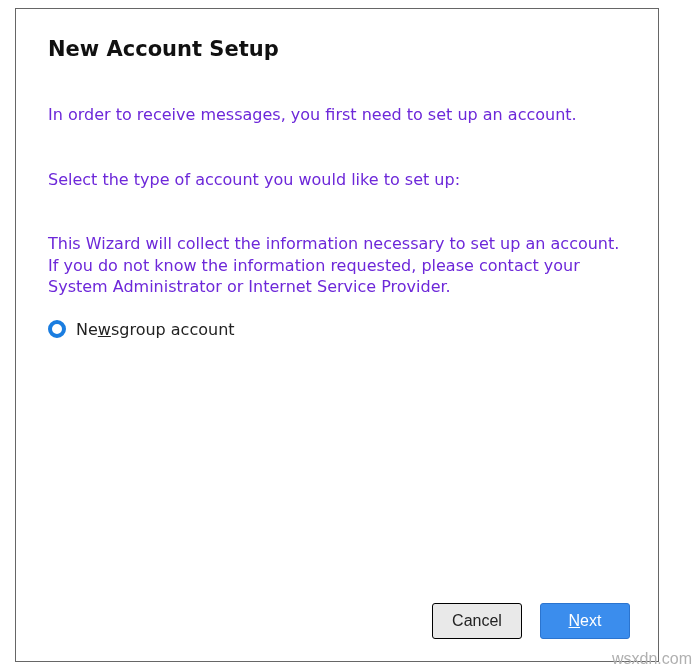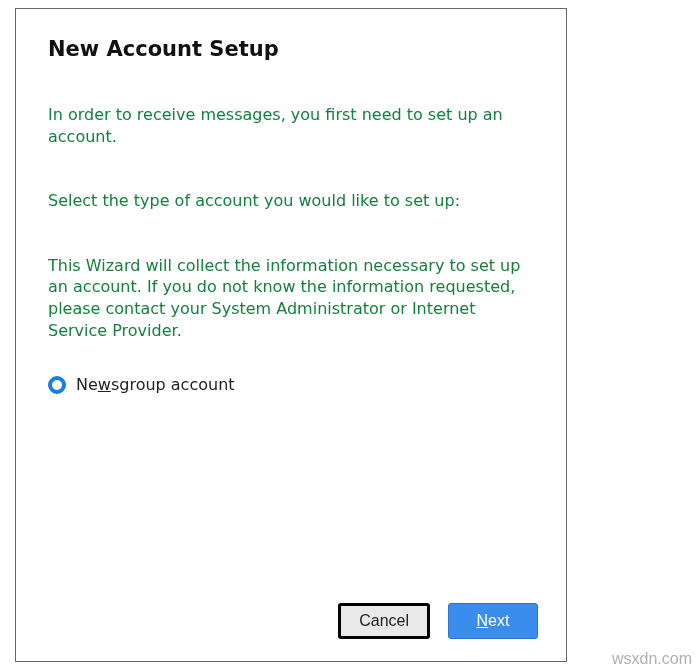--- a/index.html
+++ b/index.html
@@ -11,46 +11,46 @@
       font-family: "DejaVu Sans", "Liberation Sans", Arial, sans-serif;
       background: #fff;
       width: 700px;
       height: 670px;
       position: relative;
     }
     .dialog {
       position: absolute;
       left: 15px;
       top: 8px;
-      width: 552px;
+      width: 644px;
       height: 654px;
       border: 1px solid #666;
       background: #fff;
       display: flex;
       flex-direction: column;
     }
     .dialog-body {
       flex: 1;
       padding: 28px 32px 10px 32px;
     }
     .title {
       font-size: 21px;
       font-weight: bold;
       color: #111;
       margin-bottom: 22px;
     }
     .para {
       font-size: 16px;
-      color: #15803d;
+      color: #6d28d9;
       line-height: 1.35;
       margin-bottom: 8px;
       margin-top: 43px;
     }
     .radio-group {
-      margin-top: 34px;
+      margin-top: 22px;
     }
     .radio-row {
       display: flex;
       align-items: center;
       gap: 10px;
       cursor: pointer;
     }
     .radio-outer {
       width: 18px;
       height: 18px;
@@ -81,21 +81,21 @@
       font-size: 16px;
       border-radius: 3px;
       cursor: pointer;
       display: flex;
       align-items: center;
       justify-content: center;
       padding: 0 18px;
     }
     .btn-cancel {
       background: #e9e9e9;
-      border: 3px solid #000000;
+      border: 1px solid #000000;
       color: #222;
     }
     .btn-next {
       background: #3b8ded;
       border: 1px solid #2b74cf;
       color: #fff;
     }
     .watermark {
       position: absolute;
       right: 8px;

